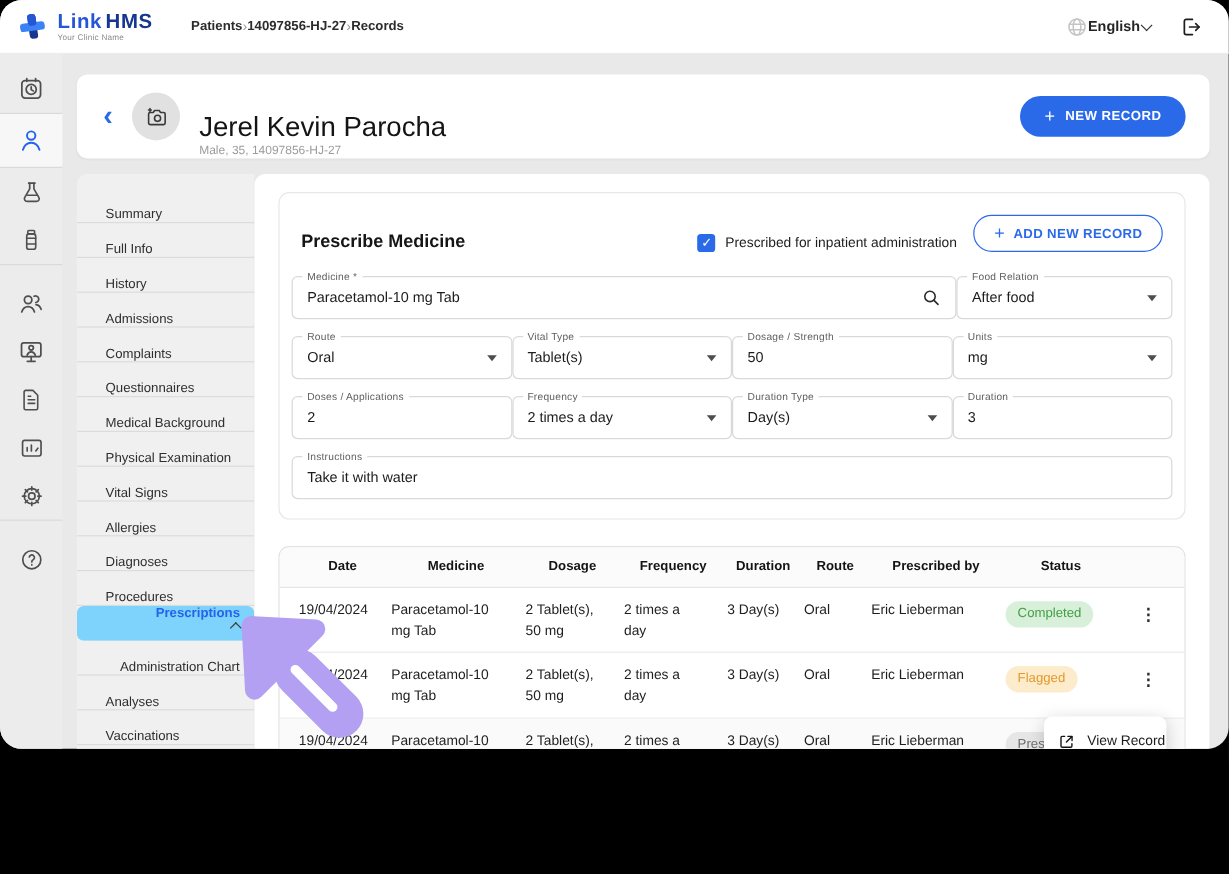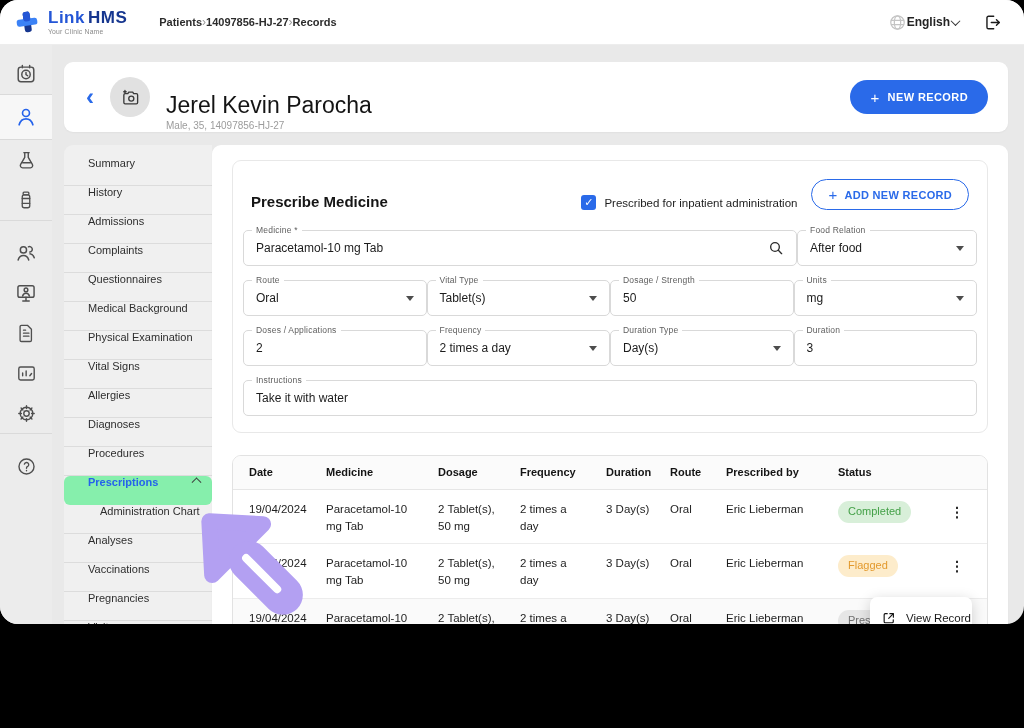--- a/index.html
+++ b/index.html
@@ -37,23 +37,23 @@
   .back-chevron { font-size:24px; color:#2a6ae9; font-weight:700; cursor:pointer; line-height:1; margin-right:16px; }
   .avatar { width:40px; height:40px; border-radius:50%; background:#e1e1e1; display:flex; align-items:center; justify-content:center; margin-right:16px; }
   .patient-name { font-size:23px; font-weight:500; color:#141414; line-height:1.1;margin-top:30px; }
   .patient-details { font-size:10px; color:#9c9c9c; margin-top:2px; }
   .btn-primary { margin-left:auto; background:#2a6ae9; color:#fff; border:none; border-radius:18px; height:34px; padding:0 20px; font-size:11px; font-weight:700; letter-spacing:.4px; display:flex; align-items:center; gap:8px; cursor:pointer; font-family:inherit; }
   .plus-glyph { font-size:15px; font-weight:400; line-height:1; }
 
   
   .content-row { display:flex; margin-top:13px; flex:1; min-height:0; }
   .side-nav { width:148px; background:#f0f0f0; border-radius:9px 0 0 9px; padding-top:12px; flex-shrink:0; overflow:hidden; }
-  .nav-item { height:29px; display:flex; align-items:flex-start; padding:0 12px 12px 24px; font-size:11px; font-weight:500; color:#2e2e2e; border-bottom:1px solid #dcdcdc; cursor:pointer; }
+  .nav-item { height:29px; display:flex; align-items:flex-end; padding:0 12px 0 24px; font-size:11px; font-weight:500; color:#2e2e2e; border-bottom:1px solid #dcdcdc; cursor:pointer; }
   .nav-item:last-child { border-bottom:none; }
-  .nav-item.active { background:#86efac; color:#2563eb; font-weight:700; border-radius:6px; border-bottom:1px solid transparent; }
+  .nav-item.active { background:#7dd3fc; color:#2563eb; font-weight:700; border-radius:6px; border-bottom:1px solid transparent;flex-direction:column; }
   .nav-item.sub { padding-left:36px; }
   .nav-caret { margin-left:auto; width:7px; height:7px; border-left:1.7px solid #3c3c3c; border-top:1.7px solid #3c3c3c; transform:rotate(45deg) translate(2px,2px); }
 
   .content-card { flex:1; background:#fff; border-radius:9px; position:relative; padding:15px 20px; box-shadow:0 1px 2px rgba(0,0,0,.04); }
 
   
   .prescribe-box { border:1px solid #e8e8e8; border-radius:9px; padding:14px 10px 16px; }
   .prescribe-head { display:flex; align-items:flex-end; margin:4px 8px 20px; }
   .section-title { font-size:15px; font-weight:700; color:#151515; }
   .inpatient-wrap { margin-left:auto; display:flex; align-items:center; gap:8px; margin-right:14px; }
@@ -67,21 +67,21 @@
   .frow.r4 { grid-template-columns:repeat(4,1fr); }
   .field { position:relative; height:36px; border:1px solid #d9d9d9; border-radius:5px; background:#fff; display:flex; align-items:center; padding:0 12px; }
   .flabel { position:absolute; top:-6px; left:8px; background:#fff; padding:0 4px; font-size:8.5px; color:#5e5e5e; letter-spacing:.2px; white-space:nowrap; }
   .fvalue { font-size:12px; color:#1c1c1c; white-space:nowrap; }
   .ftrail { margin-left:auto; display:flex; align-items:center; }
   .caret { width:0; height:0; border-left:4.5px solid transparent; border-right:4.5px solid transparent; border-top:5px solid #4d4d4d; }
 
   
   .table-box { margin-top:22px; border:1px solid #e2e2e2; border-radius:9px; overflow:hidden; }
   .trow { display:grid; grid-template-columns:77px 112px 82px 86px 64px 56px 112px 96px 1fr; padding:0 16px; align-items:start; }
-  .thead { background:#fbfbfb; border-bottom:1px solid #e6e6e6; }
+  .thead { background:#fbfbfb; border-bottom:1px solid #e6e6e6;text-align:center; }
   .thead .tcell { font-weight:700; color:#141414; padding:9px 4px 8px 0; font-size:11px; }
   .tbody-row { border-bottom:1px solid #ececec; min-height:48px; }
   .tbody-row:last-child { border-bottom:none; background:#fafafa; }
   .tcell { font-size:11.5px; color:#1e1e1e; line-height:1.45; padding:11px 4px 9px 0; }
   .tcell.medicine .cwrap { max-width:84px; }
   .tcell.dosage .cwrap { max-width:72px; }
   .tcell.frequency .cwrap { max-width:50px; }
   .badge { display:inline-block; padding:3px 10px; border-radius:11px; font-size:11px; font-weight:500; white-space:nowrap; }
   .kebab-cell { padding:8px 0 0; display:flex; justify-content:flex-end; }
   .kebab { width:28px; height:28px; border-radius:50%; display:flex; align-items:center; justify-content:center; font-size:14px; font-weight:700; color:#2b2b2b; cursor:pointer; letter-spacing:0; }
@@ -248,20 +248,23 @@
           <span>NEW RECORD</span>
         </button>
       </section>
 
       <div class="content-row">
         <nav class="side-nav">
             <div class="nav-item">
               <span>Summary</span>
             </div>
             <div class="nav-item">
+              <span>Full Info</span>
+            </div>
+            <div class="nav-item">
               <span>History</span>
             </div>
             <div class="nav-item">
               <span>Admissions</span>
             </div>
             <div class="nav-item">
               <span>Complaints</span>
             </div>
             <div class="nav-item">
               <span>Questionnaires</span>

